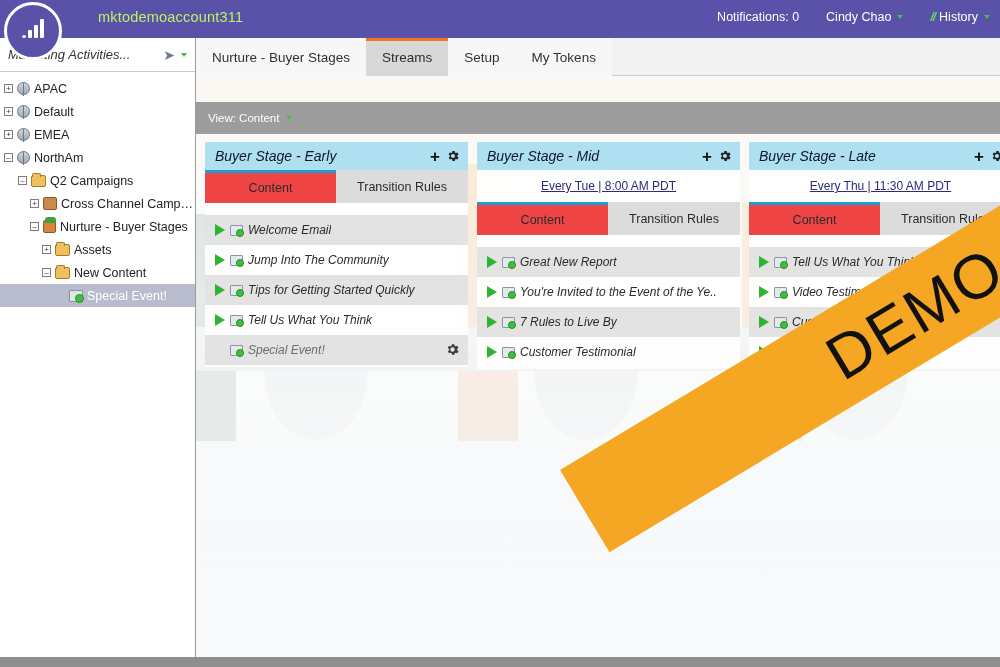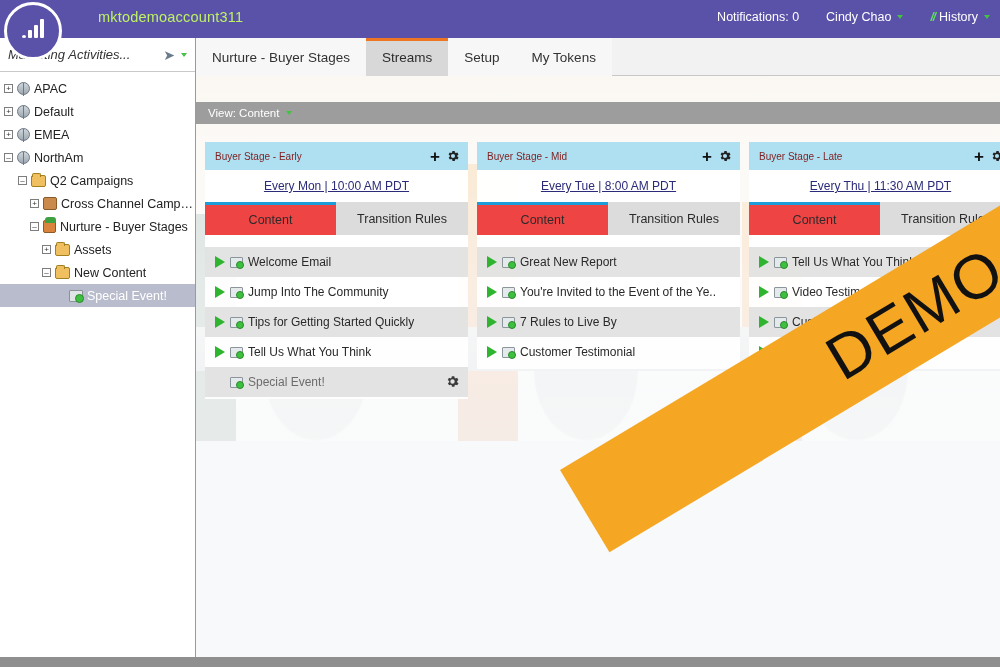--- a/index.html
+++ b/index.html
@@ -145,60 +145,60 @@
   .tb-ico { width:13px; height:13px; display:inline-block; position:relative; }
   .ico-new { background:#2f3640; border-radius:2px; }
   .ico-new:before{content:""; position:absolute; left:3px; top:-2px; width:7px; height:2px; background:#2f3640;}
   .ico-pot  { background:#c07a3a; border-radius:0 0 3px 3px; }
   .ico-pot:before{content:""; position:absolute; left:0px; top:-5px; width:13px; height:6px; background:#3fa03f; border-radius:3px 3px 0 0;}
   .ico-plus { background:#35b235; border-radius:50%; border:1px solid #1f7a1f; }
   .ico-plus:before{content:"+"; position:absolute; left:2px; top:-3px; color:#fff; font-size:12px; font-weight:bold; line-height:13px;}
 
   
   .viewbar {
-    position:absolute; left:0; top:64px; width:804px; height:22px;
+    position:absolute; left:0; top:64px; width:804px; height:32px;
     background:#9d9d9d; color:#fff; font-size:11.5px; z-index:20;
     display:flex; align-items:center; padding-left:12px; gap:5px;
   }
 
   
   .canvas { position:absolute; left:0; top:86px; width:804px; height:543px; z-index:15; }
   .panel {
     position:absolute; top:18px; width:263px;
     background: rgba(255,255,255,0.80);
   }
   .panel.p1 { left: 9px; }
   .panel.p2 { left: 281px; }
   .panel.p3 { left: 553px; }
 
   .p-head {
     height:28px; background:#aee0f2; display:flex; align-items:center;
     padding: 0 8px 0 10px; justify-content: space-between;
   }
-  .p-title { font-size:10px; color:#7f1d1d; white-space:nowrap; }
+  .p-title { font-size:14px; color:#0f172a; white-space:nowrap;font-style:italic; }
   .p-head-acts { display:flex; align-items:center; gap:6px; }
   .plus-g { font-size:17px; color:#111; line-height:13px; font-weight:600; }
   .gear { width:14px; height:14px; display:inline-block; position:relative; }
   .gear svg { display:block; }
 
   .p-sched {
     height:32px; display:flex; align-items:center; justify-content:center;
     background: rgba(255,255,255,0.82);
   }
   .p-sched a { font-size:12px; color:#2b2b7a; text-decoration: underline; white-space:nowrap; }
 
   .p-tabs { display:flex; height:33px; position:relative; }
   .p-tab {
     flex:0 0 auto; display:flex; align-items:center; justify-content:center;
     font-size:12.5px; color:#2b2b2b; padding:0 18px;
   }
   .p-tab.on { background:#ef4444; border-top:3px solid #1c9cd8; width:131px; justify-content:center; }
   .p-tab.off{ background:#dcdcdc; width:132px; justify-content:center; }
 
-  .p-body { background: rgba(255,255,255,0.55); padding-bottom: 2px; }
+  .p-body { background: rgba(255,255,255,0.55); padding-bottom: 2px; font-style: italic; }
   .p-spacer { height: 12px; background: rgba(255,255,255,0.88); }
   .row {
     height:30px; display:flex; align-items:center; padding-left:10px; gap:5px;
     font-size:12px; color:#2a2a2a; position:relative;
   }
   .row.alt { background: rgba(216,216,216,0.72); }
   .row.plain { background: rgba(255,255,255,0.30); }
   .play {
     width:0;height:0;border-top:6px solid transparent;border-bottom:6px solid transparent;
     border-left:10px solid #2fb42f; flex:0 0 auto;
@@ -254,23 +254,20 @@
         <div class="p-head">
           <span class="p-title">Buyer Stage - Early</span>
           <span class="p-head-acts">
             <span class="plus-g">+</span>
             <span class="gear">
               <svg width="14" height="14" viewBox="0 0 24 24">
                   <path fill="#222" d="M19.4 13a7.5 7.5 0 0 0 0-2l2-1.6-2-3.4-2.4 1a7.6 7.6 0 0 0-1.7-1l-.4-2.5h-4l-.4 2.5c-.6.3-1.2.6-1.7 1l-2.4-1-2 3.4L6.6 11a7.5 7.5 0 0 0 0 2l-2 1.6 2 3.4 2.4-1c.5.4 1.1.8 1.7 1l.4 2.5h4l.4-2.5c.6-.3 1.2-.6 1.7-1l2.4 1 2-3.4-2.2-1.6zM12 15.5A3.5 3.5 0 1 1 15.5 12 3.5 3.5 0 0 1 12 15.5z"></path>
                 </svg>
             </span>
           </span>
-        </div>
-        <div class="p-sched">
-          <a href="#">Every Mon | 10:00 AM PDT</a>
         </div>
         <div class="p-tabs">
           <div class="p-tab on">Content</div>
           <div class="p-tab off">Transition Rules</div>
         </div>
         <div class="p-body">
           <div class="p-spacer"></div>
           <div class="row alt">
               <span class="play"></span>
               <span class="mini-asset"></span>

